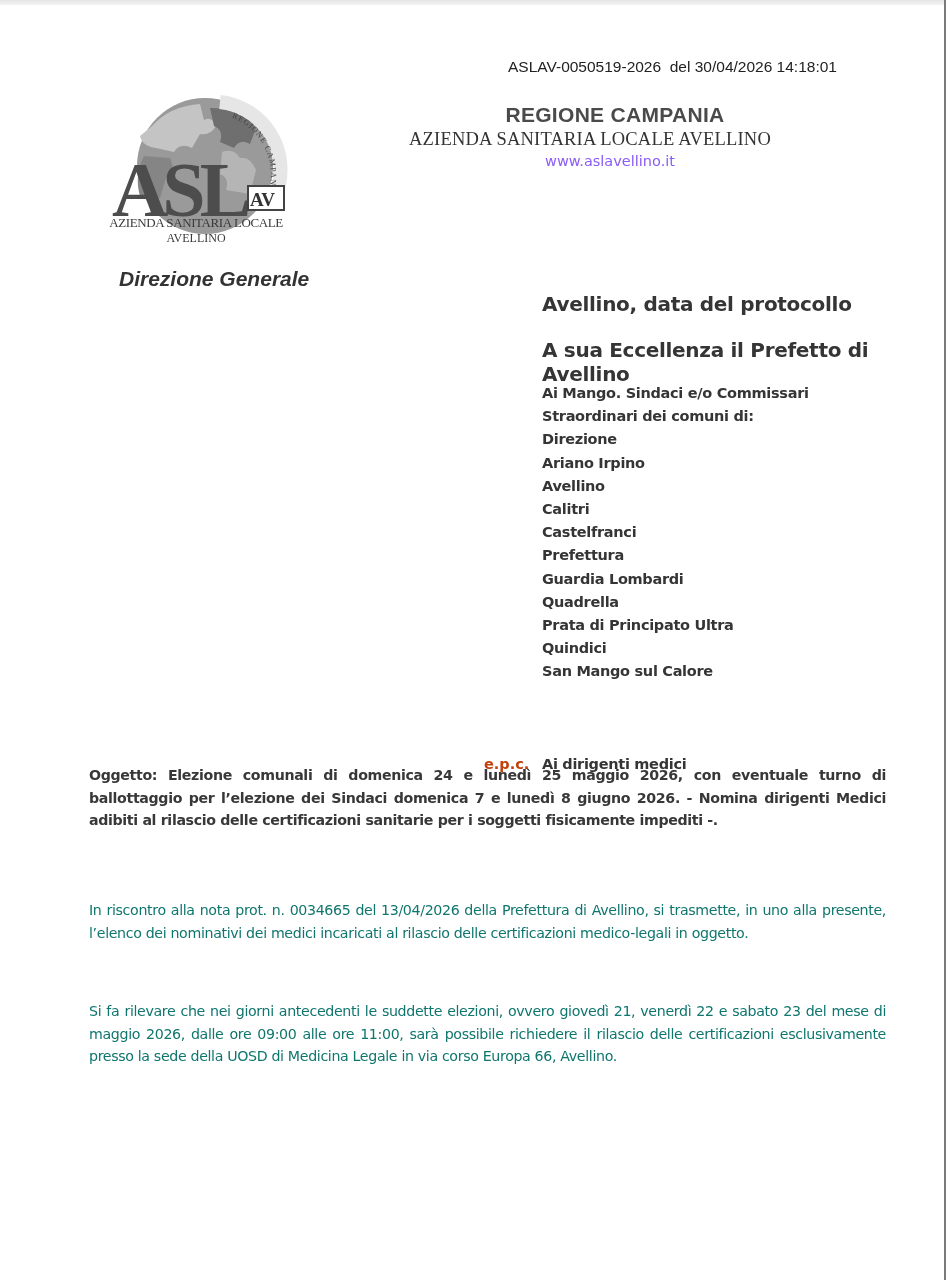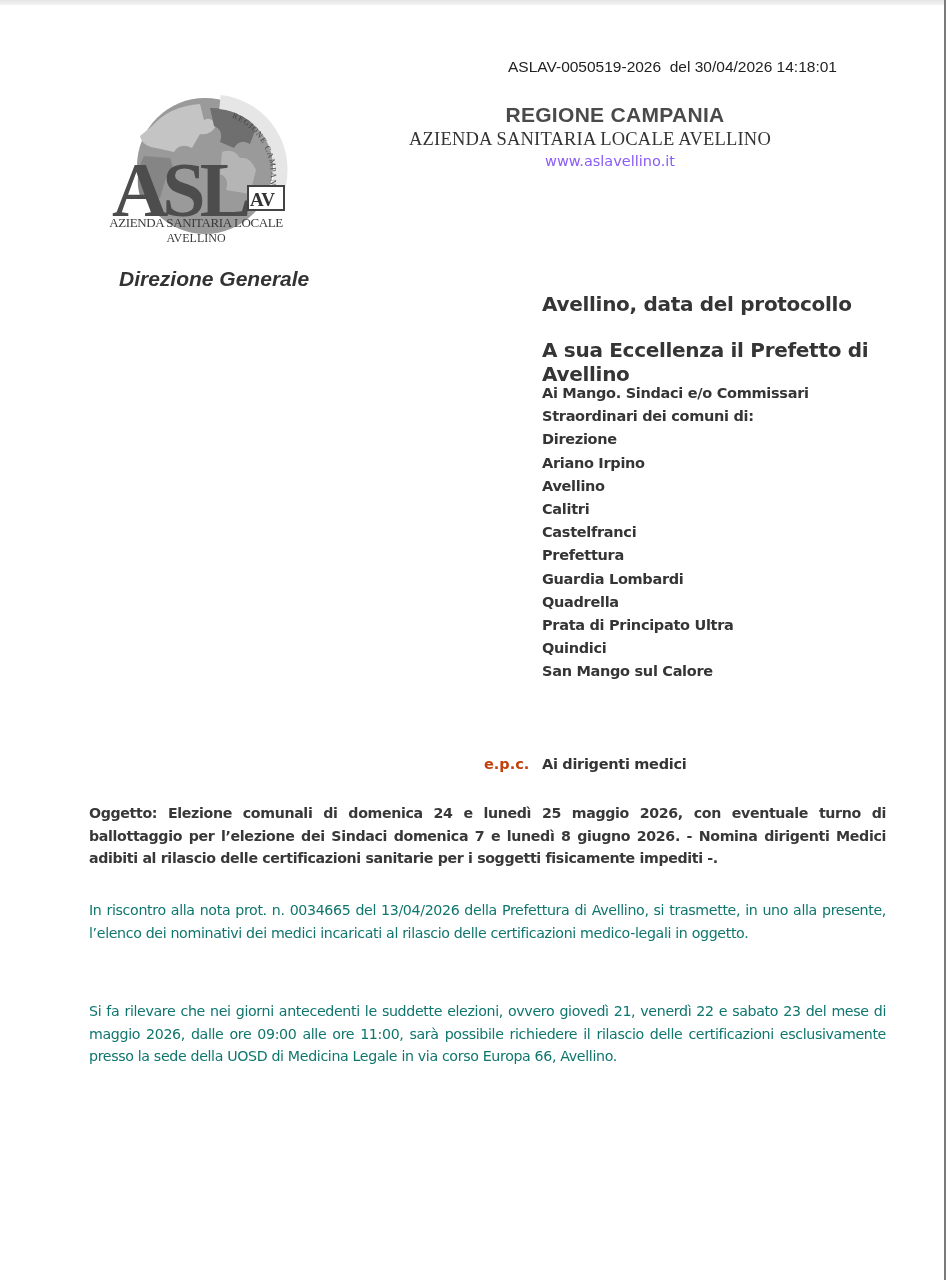--- a/index.html
+++ b/index.html
@@ -109,21 +109,21 @@
       position: absolute;
       left: 542px; top: 756px;
       font-family: "DejaVu Sans", sans-serif;
       font-weight: bold;
       font-size: 14.5px;
       color: #353535;
       letter-spacing: -0.3px;
     }
     .subject {
       position: absolute;
-      left: 89px; top: 802px;
+      left: 89px; top: 764px;
       width: 797px;
       font-family: "DejaVu Sans", sans-serif;
       font-weight: bold;
       font-size: 14.2px;
       color: #383838;
       line-height: 22.5px;
       text-align: justify;
       letter-spacing: -0.35px;
     }
     .para {

